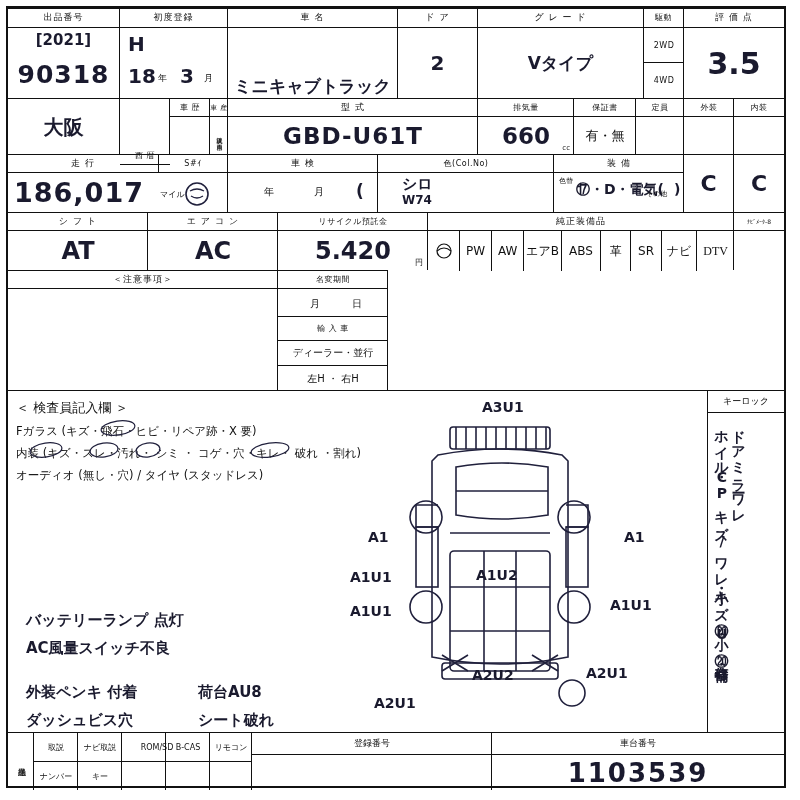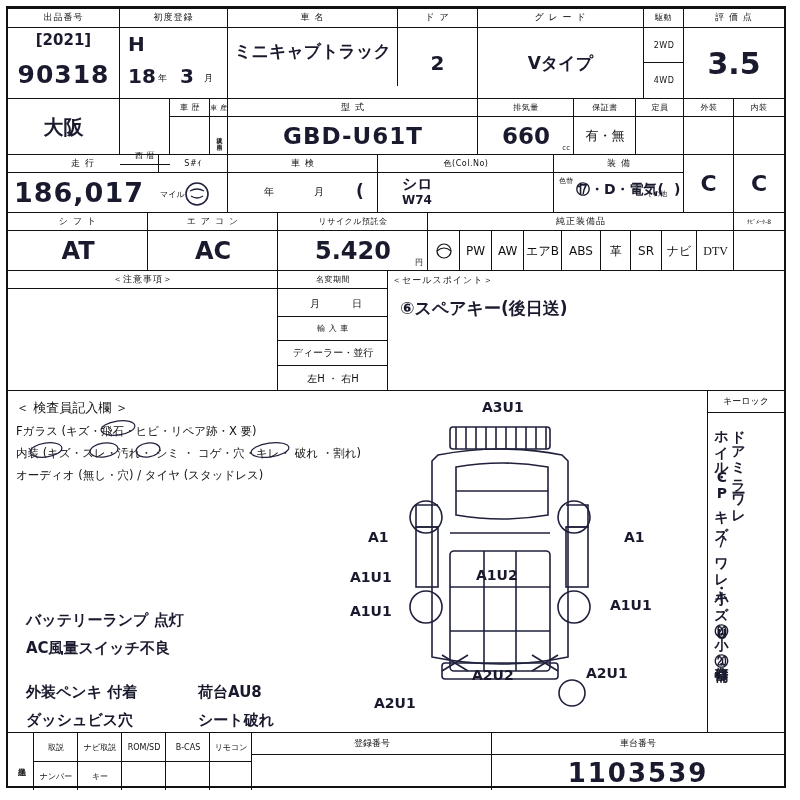--- a/index.html
+++ b/index.html
@@ -76,21 +76,21 @@
   </div>
 
   <div class="cell br" style="left:112px;top:20px;width:108px;height:70px;">
     <div style="position:absolute;left:8px;top:4px;" class="hand hand-md">H</div>
     <div style="position:absolute;left:8px;top:36px;" class="hand hand-md">18</div>
     <div style="position:absolute;left:38px;top:44px;" class="lbl">年</div>
     <div style="position:absolute;left:60px;top:36px;" class="hand hand-md">3</div>
     <div style="position:absolute;left:84px;top:44px;" class="lbl">月</div>
   </div>
 
-  <div class="cell br ctr" style="left:220px;top:8px;width:170px;height:70px;">
+  <div class="cell br ctr" style="left:220px;top:20px;width:170px;height:70px;align-items:flex-end;">
     <span class="hand hand-md nowrap" style="font-size:17px;">ミニキャブトラック</span>
   </div>
 
   <div class="cell br ctr" style="left:390px;top:20px;width:80px;height:70px;">
     <span class="hand hand-md">2</span>
   </div>
 
   <div class="cell br ctr" style="left:470px;top:20px;width:166px;height:70px;">
     <span class="hand hand-sm" style="font-size:17px;">Vタイプ</span>
   </div>
@@ -321,26 +321,20 @@
       <span class="lbl-sm">輸 入 車</span>
     </div>
     <div class="cell bb ctr" style="left:0;top:70px;width:110px;height:25px;">
       <span style="font-size:10px;">ディーラー・並行</span>
     </div>
     <div class="cell ctr" style="left:0;top:95px;width:110px;height:25px;">
       <span style="font-size:10px;">左H ・ 右H</span>
     </div>
   </div>
 
-  <div class="cell bt" style="left:380px;top:262px;width:396px;height:120px;">
-    <div style="position:absolute;left:4px;top:3px;" class="lbl">＜セールスポイント＞</div>
-    <div style="position:absolute;left:12px;top:26px;" class="hand">
-      <span style="font-size:17px;">⑥スペアキー(後日送)</span>
-    </div>
-  </div>
 
   <div class="cell bt br" style="left:0;top:382px;width:700px;height:342px;">
     <div style="position:absolute;left:8px;top:8px;font-size:13px;">＜ 検査員記入欄 ＞</div>
     <div style="position:absolute;left:8px;top:33px;font-size:11.5px;">Fガラス (キズ・飛石・ヒビ・リペア跡・X 要)</div>
     <div style="position:absolute;left:8px;top:55px;font-size:11.5px;">内装 (キズ・スレ・汚れ・ シミ ・ コゲ・穴・キレ・ 破れ ・割れ)</div>
     <div style="position:absolute;left:8px;top:77px;font-size:11.5px;">オーディオ (無し・穴) / タイヤ (スタッドレス)</div>
 
     <svg style="position:absolute;left:0;top:25px;" width="360" height="70">
       <ellipse cx="110" cy="12" rx="17" ry="7" fill="none" stroke="#20203c" stroke-width="1.2" transform="rotate(-8 110 12)"></ellipse>
       <ellipse cx="38" cy="34" rx="16" ry="7" fill="none" stroke="#20203c" stroke-width="1.2" transform="rotate(-8 38 34)"></ellipse>
@@ -445,21 +439,21 @@
   <div class="cell bt br" style="left:70px;top:724px;width:44px;height:58px;">
     <div class="cell bb ctr" style="left:0;top:0;width:44px;height:29px;">
       <span style="font-size:8px;">ナビ取説</span>
     </div>
     <div class="ctr" style="position:absolute;left:0;top:29px;width:44px;height:29px;">
       <span style="font-size:8px;">キー</span>
     </div>
   </div>
   <div class="cell bt br" style="left:114px;top:724px;width:44px;height:58px;">
     <div class="cell bb ctr" style="left:0;top:0;width:44px;height:29px;">
-      <span style="font-size:8px;">ROM/SD</span>
+      <span style="font-size:8px;padding-left:26px;">ROM/SD</span>
     </div>
   </div>
   <div class="cell bt br" style="left:158px;top:724px;width:44px;height:58px;">
     <div class="cell bb ctr" style="left:0;top:0;width:44px;height:29px;">
       <span style="font-size:8px;">B-CAS</span>
     </div>
   </div>
   <div class="cell bt br" style="left:202px;top:724px;width:42px;height:58px;">
     <div class="cell bb ctr" style="left:0;top:0;width:42px;height:29px;">
       <span style="font-size:8px;">リモコン</span>

